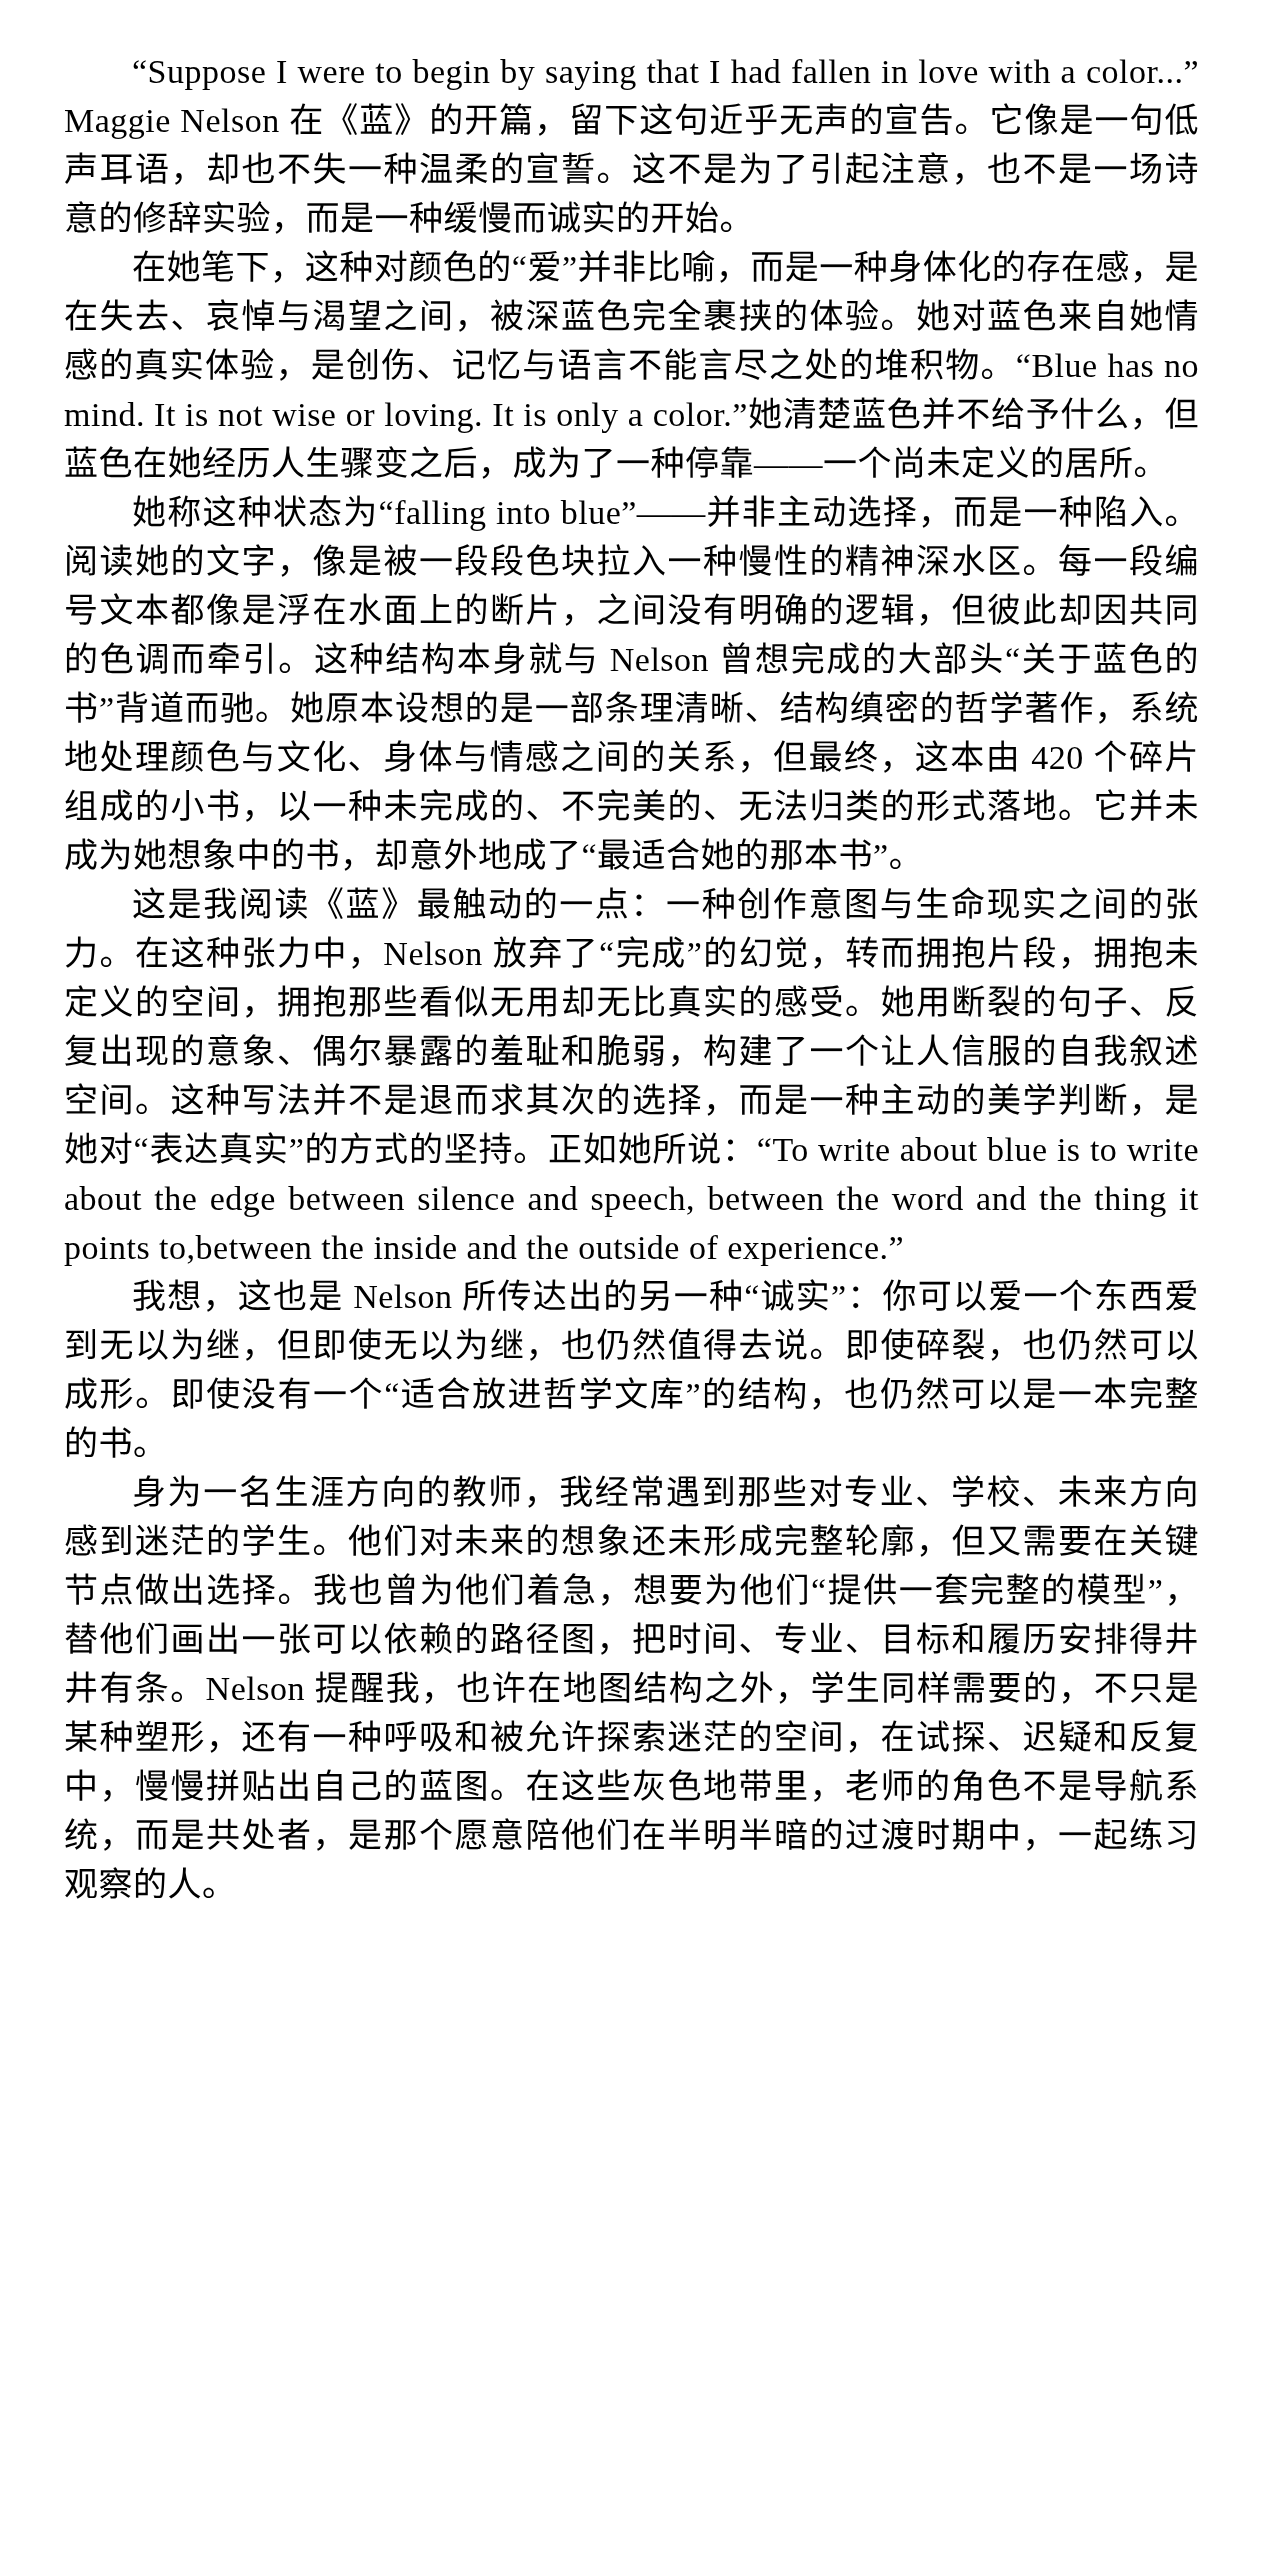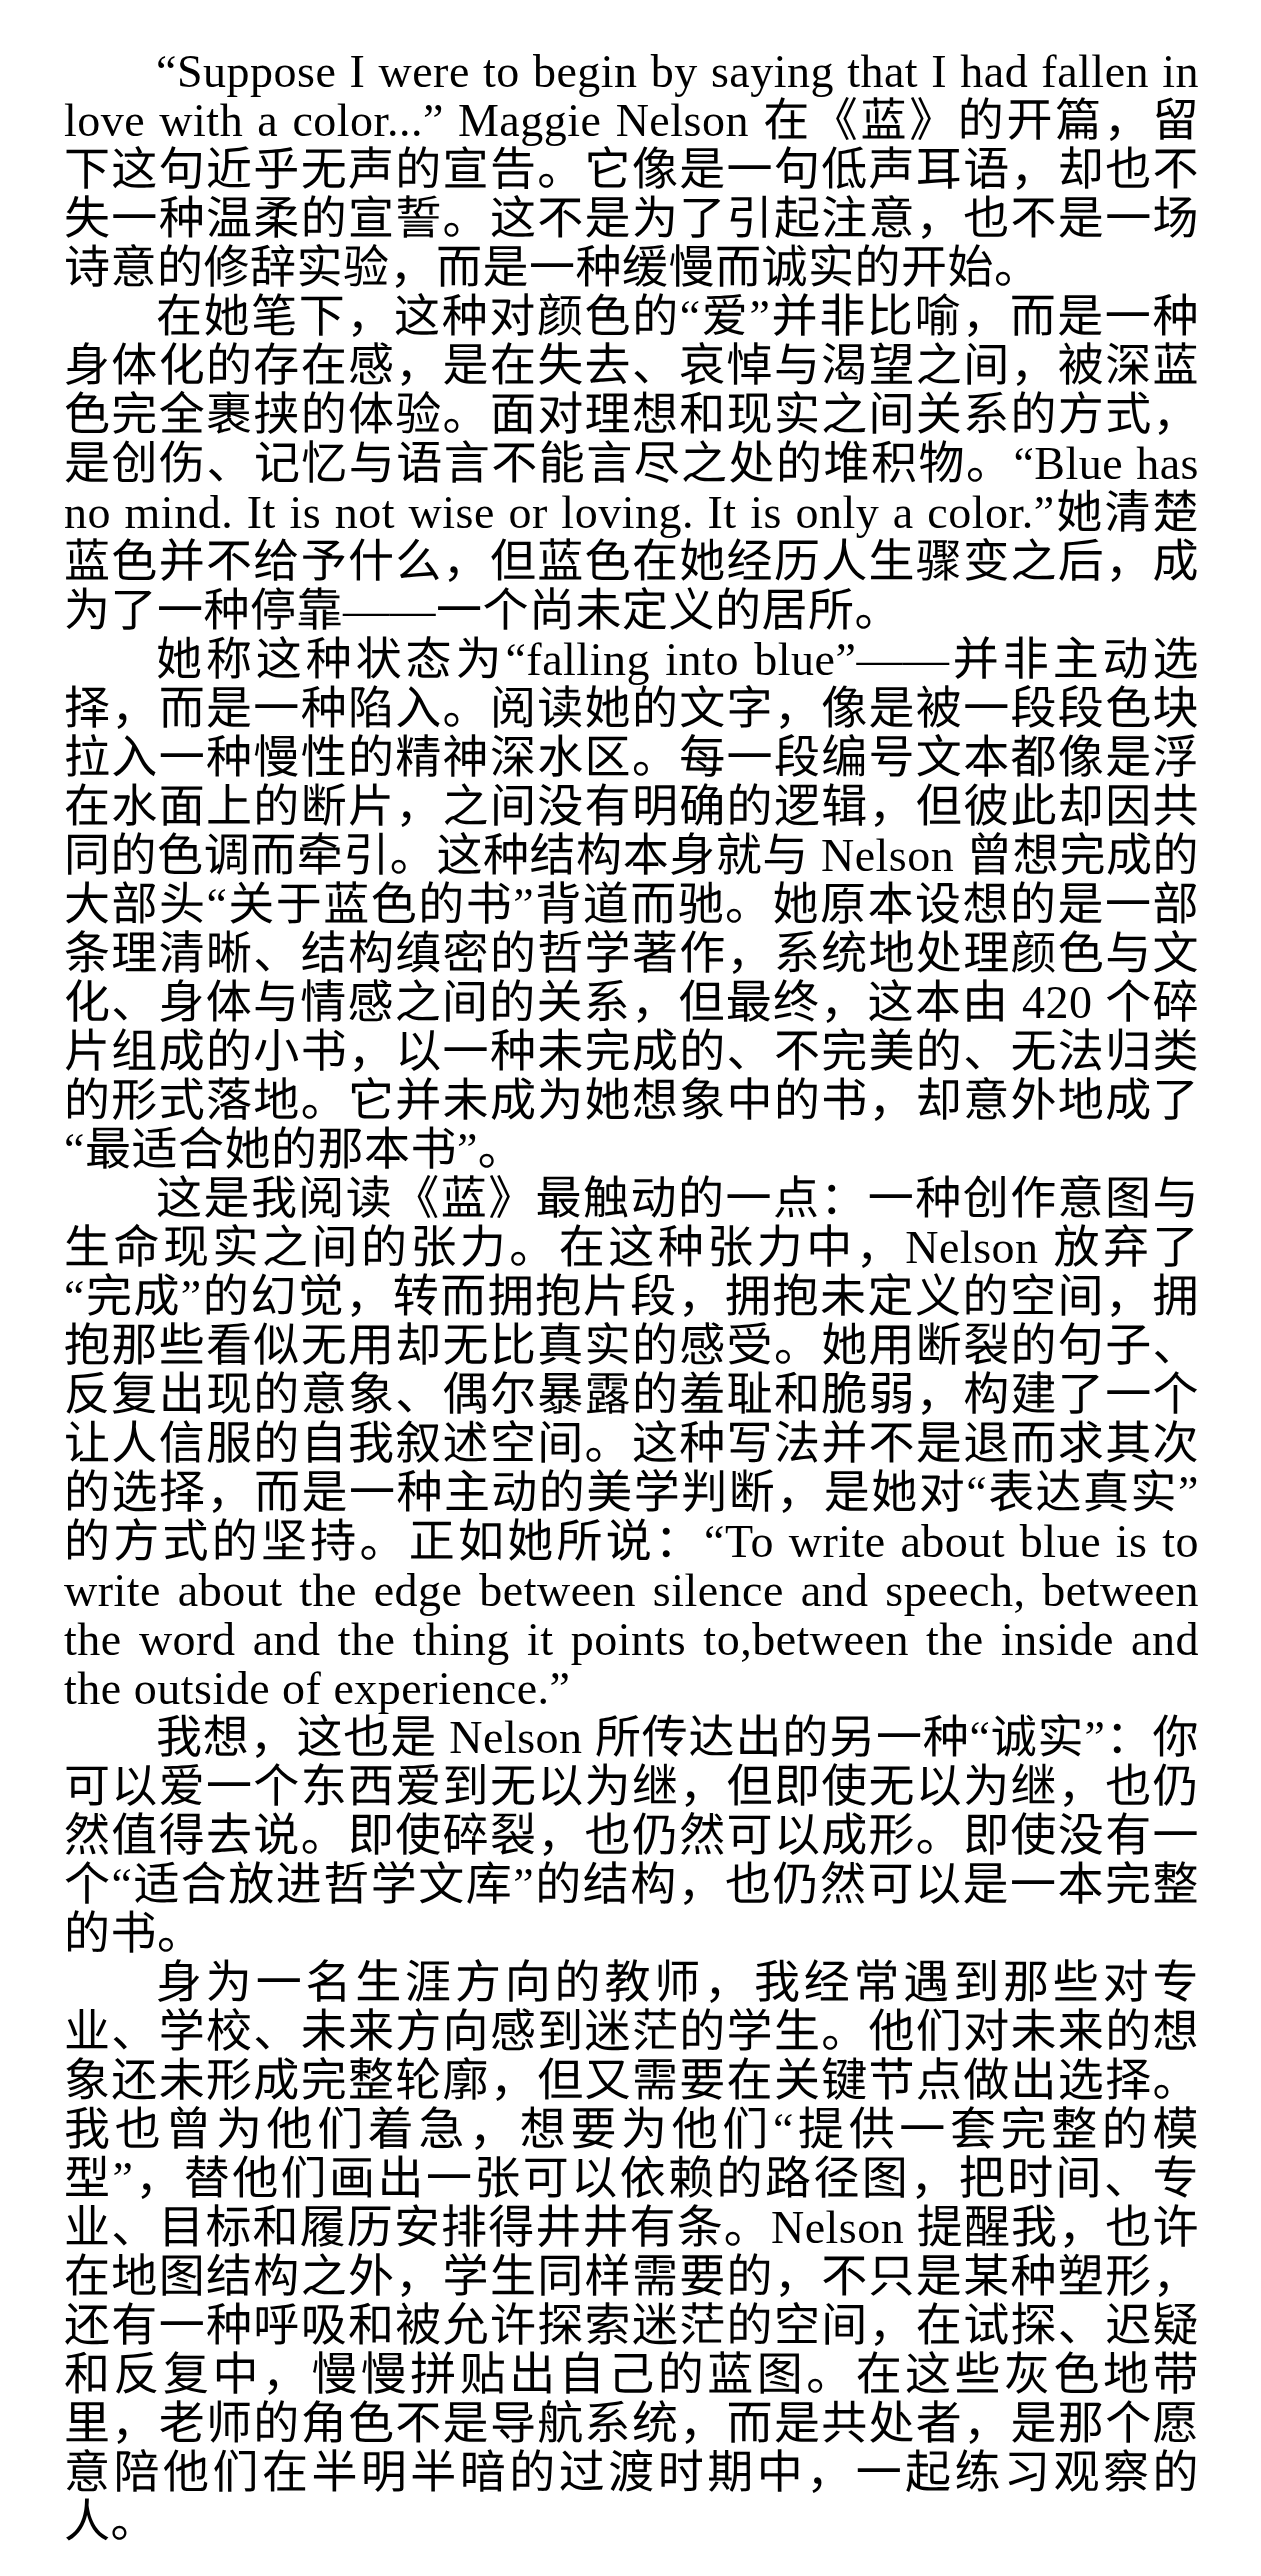--- a/index.html
+++ b/index.html
@@ -17,34 +17,34 @@
     width: 1261px;
     min-height: 3193px;
     padding: 47px 62px 20.6px 64px;
     background: #ffffff;
   }
   .para {
     margin: 0;
     padding: 0;
     color: #000000;
     font-family: "Liberation Serif", "DejaVu Serif", serif;
-    font-size: 46px;
+    font-size: 34px;
     line-height: 49px;
     text-align: justify;
     text-align-last: left;
     text-indent: 2em;
     letter-spacing: 0.5px;
     word-break: break-word;
   }
 </style>
 </head>
 <body>
 
 <div class="page">
   <p class="para">“Suppose I were to begin by saying that I had fallen in love with a color...” Maggie Nelson 在《蓝》的开篇，留下这句近乎无声的宣告。它像是一句低声耳语，却也不失一种温柔的宣誓。这不是为了引起注意，也不是一场诗意的修辞实验，而是一种缓慢而诚实的开始。</p>
-  <p class="para">在她笔下，这种对颜色的“爱”并非比喻，而是一种身体化的存在感，是在失去、哀悼与渴望之间，被深蓝色完全裹挟的体验。面对理想和现实之间关系的方式，是创伤、记忆与语言不能言尽之处的堆积物。“Blue has no mind. It is not wise or loving. It is only a color.”她清楚蓝色并不给予什么，但蓝色在她经历人生骤变之后，成为了一种停靠——一个尚未定义的居所。</p>
+  <p class="para">在她笔下，这种对颜色的“爱”并非比喻，而是一种身体化的存在感，是在失去、哀悼与渴望之间，被深蓝色完全裹挟的体验。她对蓝色来自她情感的真实体验，是创伤、记忆与语言不能言尽之处的堆积物。“Blue has no mind. It is not wise or loving. It is only a color.”她清楚蓝色并不给予什么，但蓝色在她经历人生骤变之后，成为了一种停靠——一个尚未定义的居所。</p>
   <p class="para">她称这种状态为“falling into blue”——并非主动选择，而是一种陷入。阅读她的文字，像是被一段段色块拉入一种慢性的精神深水区。每一段编号文本都像是浮在水面上的断片，之间没有明确的逻辑，但彼此却因共同的色调而牵引。这种结构本身就与 Nelson 曾想完成的大部头“关于蓝色的书”背道而驰。她原本设想的是一部条理清晰、结构缜密的哲学著作，系统地处理颜色与文化、身体与情感之间的关系，但最终，这本由 420 个碎片组成的小书，以一种未完成的、不完美的、无法归类的形式落地。它并未成为她想象中的书，却意外地成了“最适合她的那本书”。</p>
   <p class="para">这是我阅读《蓝》最触动的一点：一种创作意图与生命现实之间的张力。在这种张力中，Nelson 放弃了“完成”的幻觉，转而拥抱片段，拥抱未定义的空间，拥抱那些看似无用却无比真实的感受。她用断裂的句子、反复出现的意象、偶尔暴露的羞耻和脆弱，构建了一个让人信服的自我叙述空间。这种写法并不是退而求其次的选择，而是一种主动的美学判断，是她对“表达真实”的方式的坚持。正如她所说：“To write about blue is to write about the edge between silence and speech, between the word and the thing it points to,between the inside and the outside of experience.”</p>
   <p class="para">我想，这也是 Nelson 所传达出的另一种“诚实”：你可以爱一个东西爱到无以为继，但即使无以为继，也仍然值得去说。即使碎裂，也仍然可以成形。即使没有一个“适合放进哲学文库”的结构，也仍然可以是一本完整的书。</p>
   <p class="para">身为一名生涯方向的教师，我经常遇到那些对专业、学校、未来方向感到迷茫的学生。他们对未来的想象还未形成完整轮廓，但又需要在关键节点做出选择。我也曾为他们着急，想要为他们“提供一套完整的模型”，替他们画出一张可以依赖的路径图，把时间、专业、目标和履历安排得井井有条。Nelson 提醒我，也许在地图结构之外，学生同样需要的，不只是某种塑形，还有一种呼吸和被允许探索迷茫的空间，在试探、迟疑和反复中，慢慢拼贴出自己的蓝图。在这些灰色地带里，老师的角色不是导航系统，而是共处者，是那个愿意陪他们在半明半暗的过渡时期中，一起练习观察的人。</p>
 
 </div>
 
 
 </body></html>

